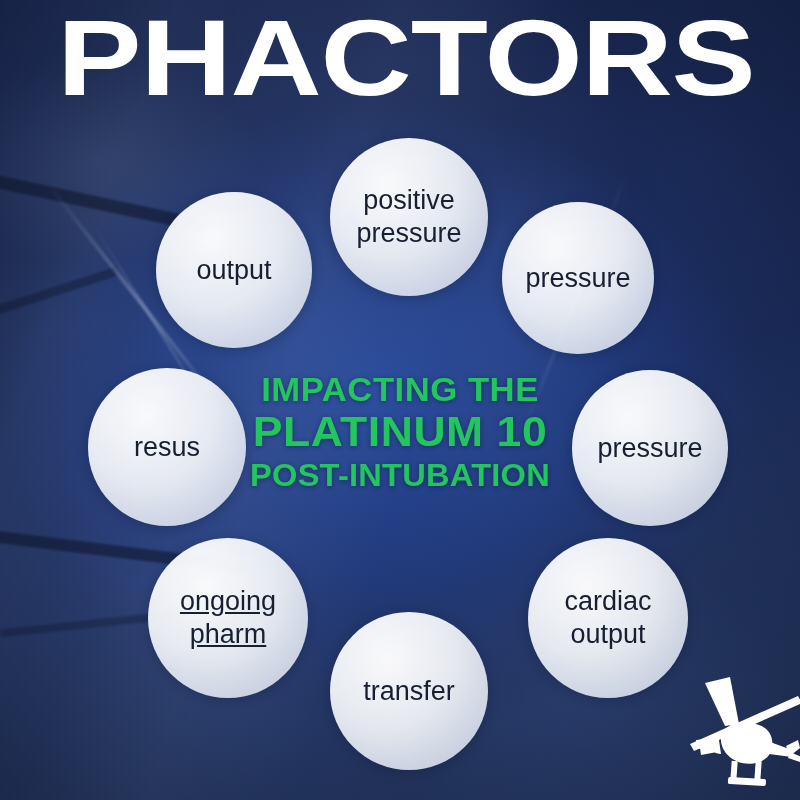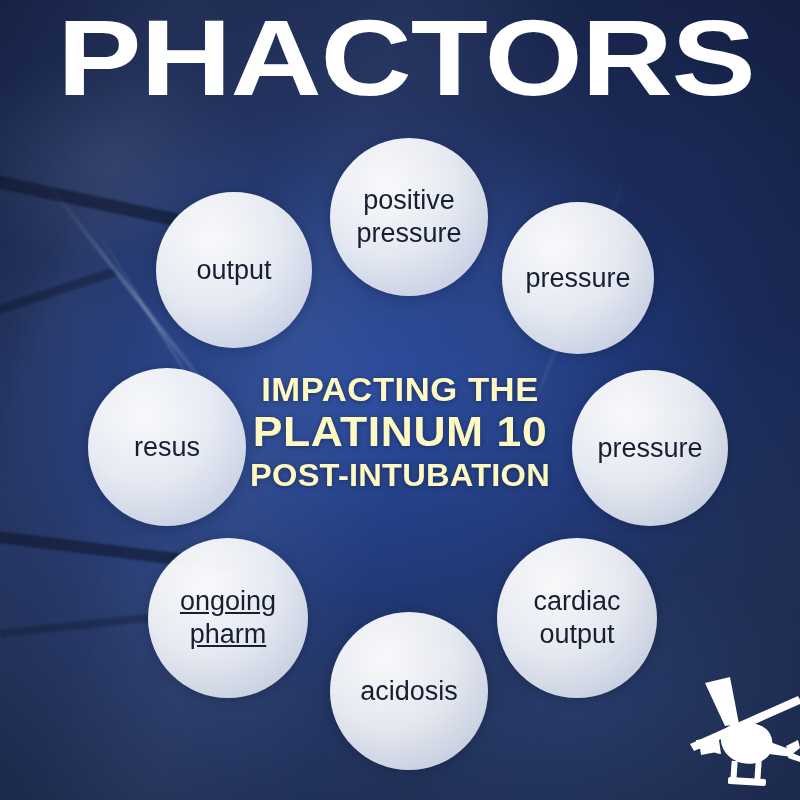--- a/index.html
+++ b/index.html
@@ -84,21 +84,21 @@
     white-space: nowrap;
   }
 
   
   .center-block {
     position: absolute;
     left: 200px;
     top: 370px;
     width: 400px;
     text-align: center;
-    color: #fef9c3;
+    color: #22c55e;
     z-index: 4;
     text-shadow: 0 1px 5px rgba(10,18,44,0.45);
   }
   .center-line1 {
     font-size: 34px;
     line-height: 38px;
     font-weight: 700;
     letter-spacing: 0.5px;
     transform: scaleX(1.02);
   }
@@ -175,25 +175,25 @@
   <div id="bubble-ring">
       <div class="bubble" style="left: 330px; top: 138px; width: 158px; height: 158px;">
         <span>positive<br>pressure</span>
       </div>
       <div class="bubble" style="left: 502px; top: 202px; width: 152px; height: 152px;">
         <span>pressure</span>
       </div>
       <div class="bubble" style="left: 572px; top: 370px; width: 156px; height: 156px;">
         <span>pressure</span>
       </div>
-      <div class="bubble" style="left: 497px; top: 538px; width: 160px; height: 160px;">
+      <div class="bubble" style="left: 528px; top: 538px; width: 160px; height: 160px;">
         <span>cardiac<br>output</span>
       </div>
       <div class="bubble" style="left: 330px; top: 612px; width: 158px; height: 158px;">
-        <span>acidosis</span>
+        <span>transfer</span>
       </div>
       <div class="bubble" style="left: 148px; top: 538px; width: 160px; height: 160px; text-decoration: underline;">
         <span>ongoing<br>pharm</span>
       </div>
       <div class="bubble" style="left: 88px; top: 368px; width: 158px; height: 158px;">
         <span>resus</span>
       </div>
       <div class="bubble" style="left: 156px; top: 192px; width: 156px; height: 156px;">
         <span>output</span>
       </div>

